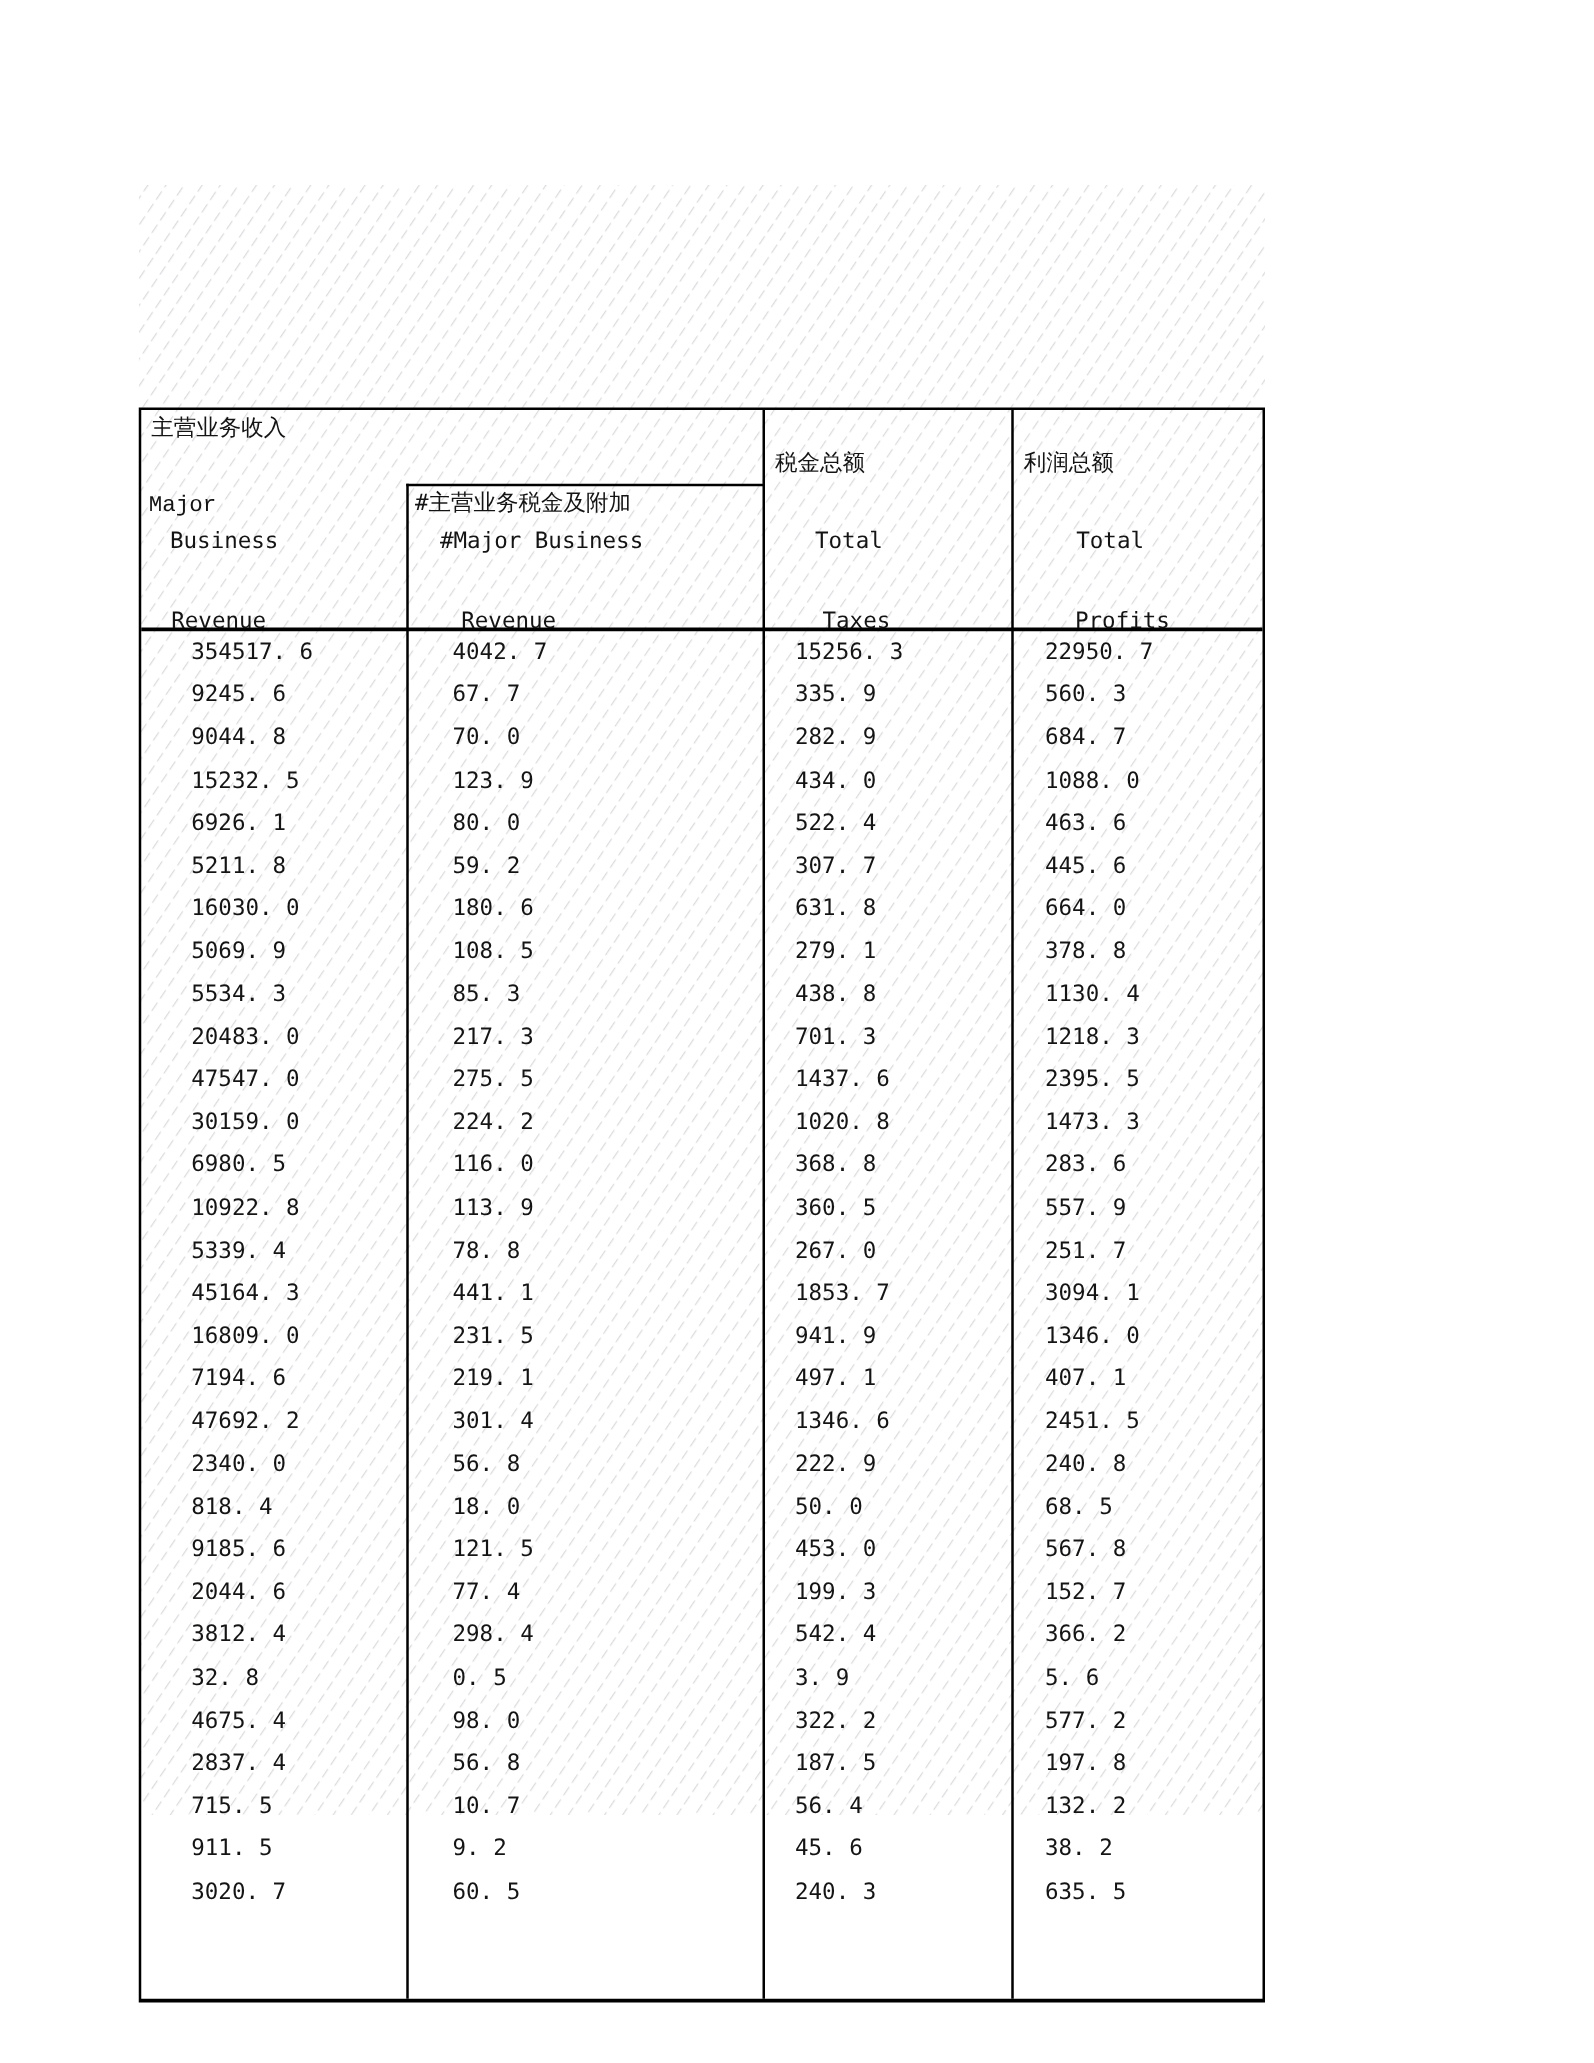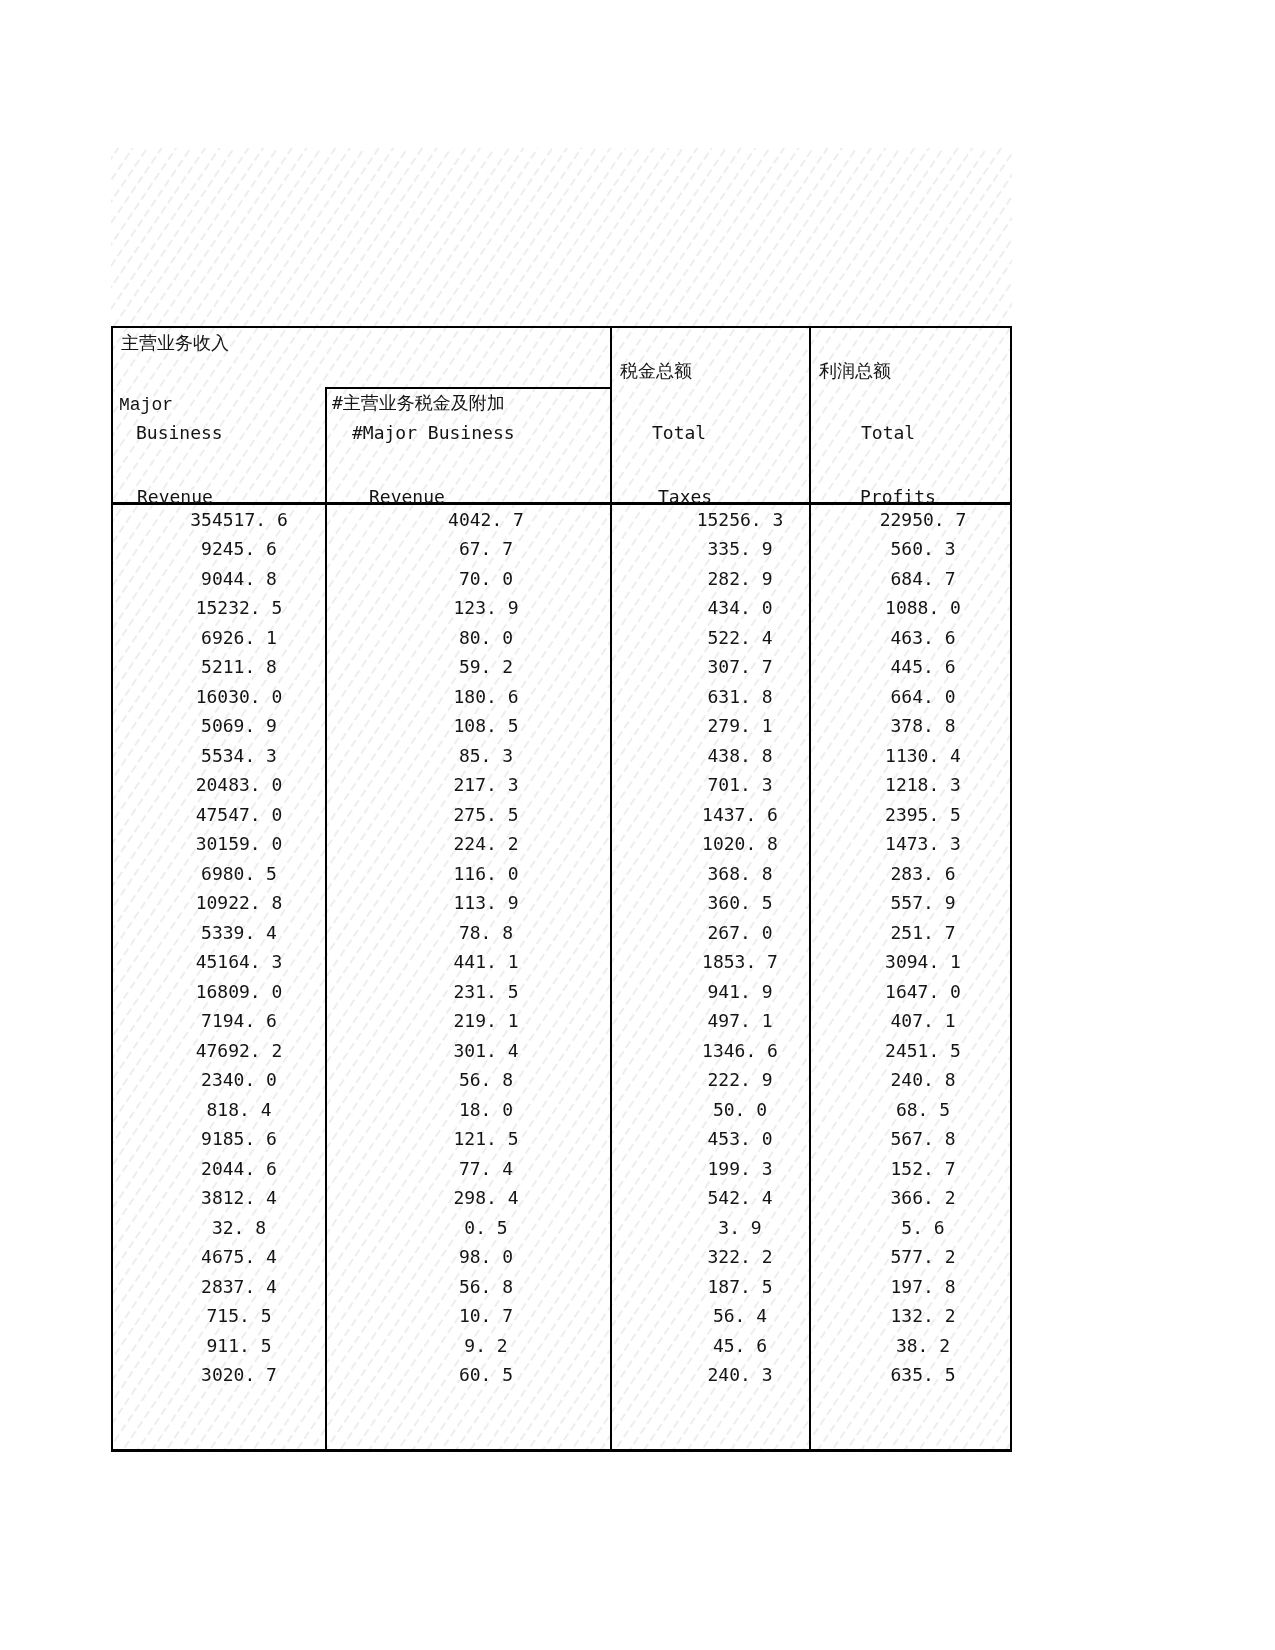--- a/index.html
+++ b/index.html
@@ -28,27 +28,26 @@
     top: 148px;
     width: 901px;
     height: 1304px;
   }
   
   .sheet-table {
     position: absolute;
     left: 111px;
     top: 326px;
     width: 901px;
-    height: 1126px;
+    height: 1276px;
     box-sizing: border-box;
     border: 2px solid #000000;
     border-bottom-width: 3px;
     font-size: 18px;
     line-height: 22px;
-    text-align: center;
   }
   .vline, .hline { position: absolute; background: #000000; }
   .v-col23 { left: 497px; top: 0; bottom: 0; width: 2px; }
   .v-col34 { left: 696px; top: 0; bottom: 0; width: 2px; }
   .v-col12 { left: 212px; top: 59px; bottom: 0; width: 2px; }
   .subbox-top { left: 212px; top: 59px; width: 287px; height: 2px; }
   .header-sep { left: 0; right: 0; top: 174px; height: 3px; }
 
   .htext { position: absolute; white-space: pre; }
   .h-col1-cn   { left: 8px;   top: 4px; }
@@ -76,21 +75,21 @@
     display: grid;
     grid-template-columns: 212px 285px 199px auto;
     align-items: center;
   }
   .tcell {
     white-space: pre;
     overflow: hidden;
   }
   .tcell.c0 { padding-left: 40px; }
   .tcell.c1 { padding-left: 37px; }
-  .tcell.c2 { padding-left: 61px; }
+  .tcell.c2 { padding-left: 26px; }
   .tcell.c3 { padding-left: 27px; }
 </style>
 </head>
 <body>
 
 <div class="page">
 
   <svg class="hatch-svg" width="901" height="1304" xmlns="http://www.w3.org/2000/svg">
     <defs>
       <pattern id="hatch" patternUnits="userSpaceOnUse" width="12" height="12" patternTransform="rotate(-56)">
@@ -216,21 +215,21 @@
         <div class="trow">
           <div class="tcell c0">45164. 3</div>
           <div class="tcell c1">441. 1</div>
           <div class="tcell c2">1853. 7</div>
           <div class="tcell c3">3094. 1</div>
         </div>
         <div class="trow">
           <div class="tcell c0">16809. 0</div>
           <div class="tcell c1">231. 5</div>
           <div class="tcell c2">941. 9</div>
-          <div class="tcell c3">1647. 0</div>
+          <div class="tcell c3">1346. 0</div>
         </div>
         <div class="trow">
           <div class="tcell c0">7194. 6</div>
           <div class="tcell c1">219. 1</div>
           <div class="tcell c2">497. 1</div>
           <div class="tcell c3">407. 1</div>
         </div>
         <div class="trow">
           <div class="tcell c0">47692. 2</div>
           <div class="tcell c1">301. 4</div>

